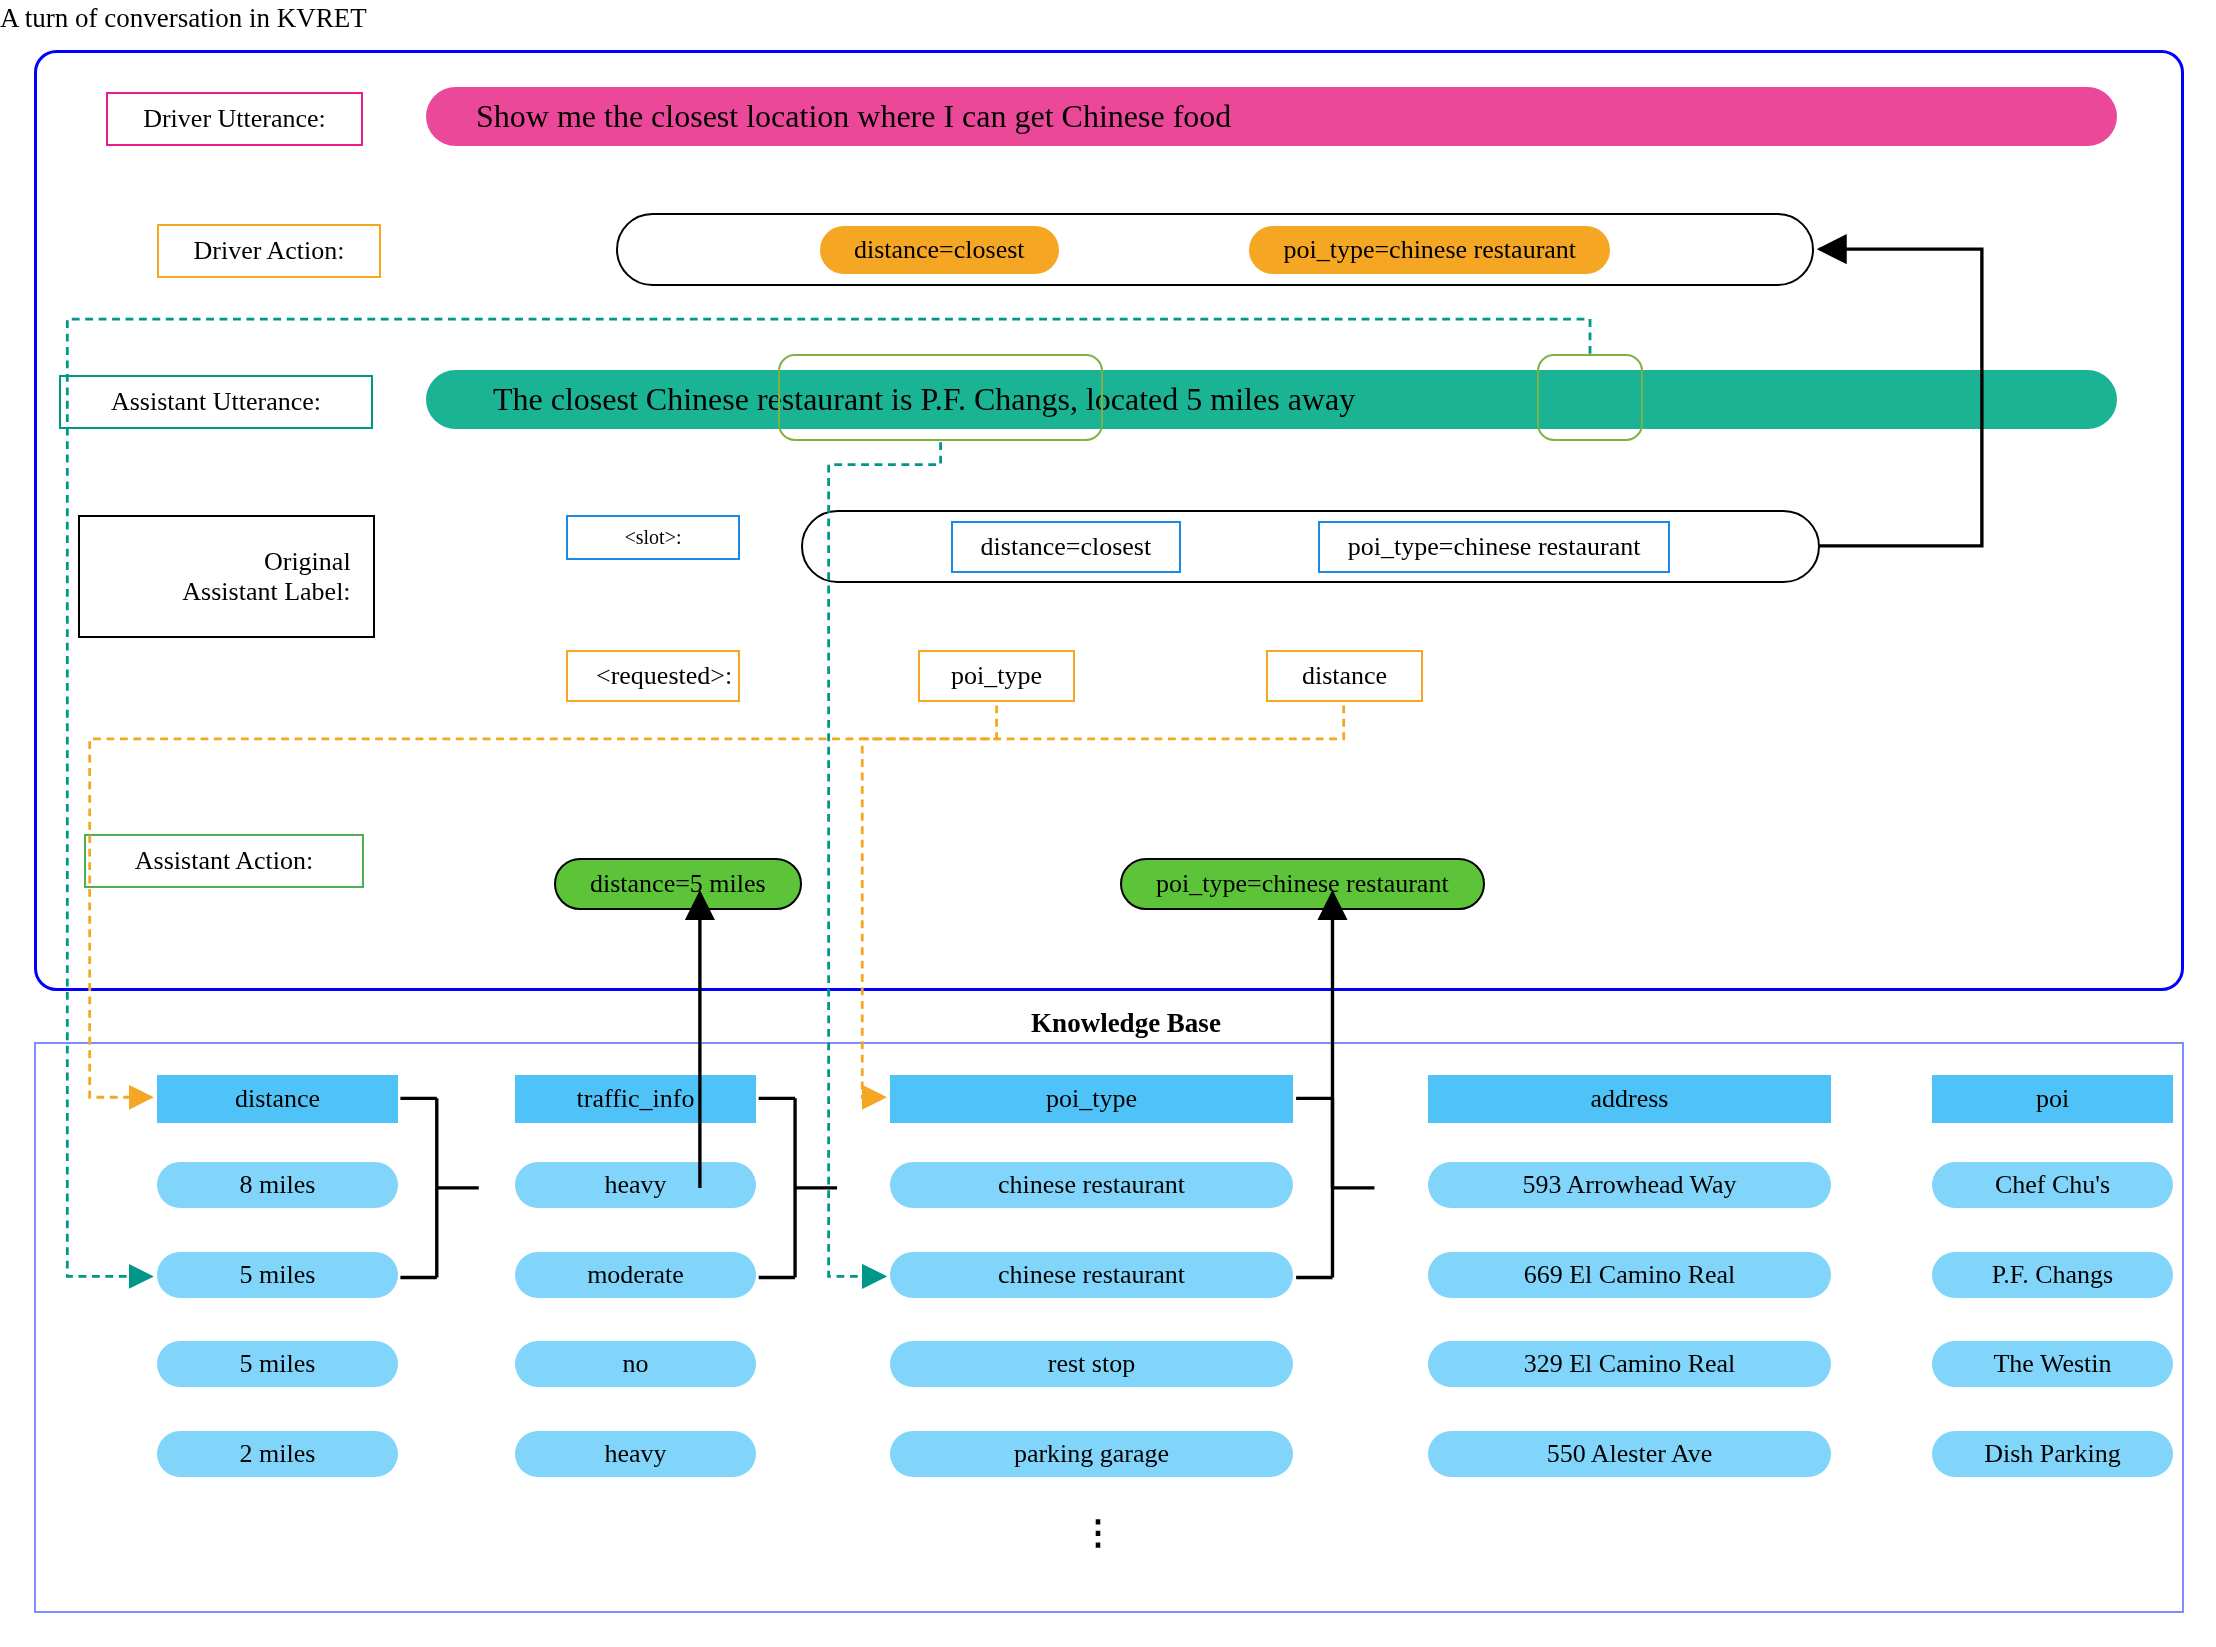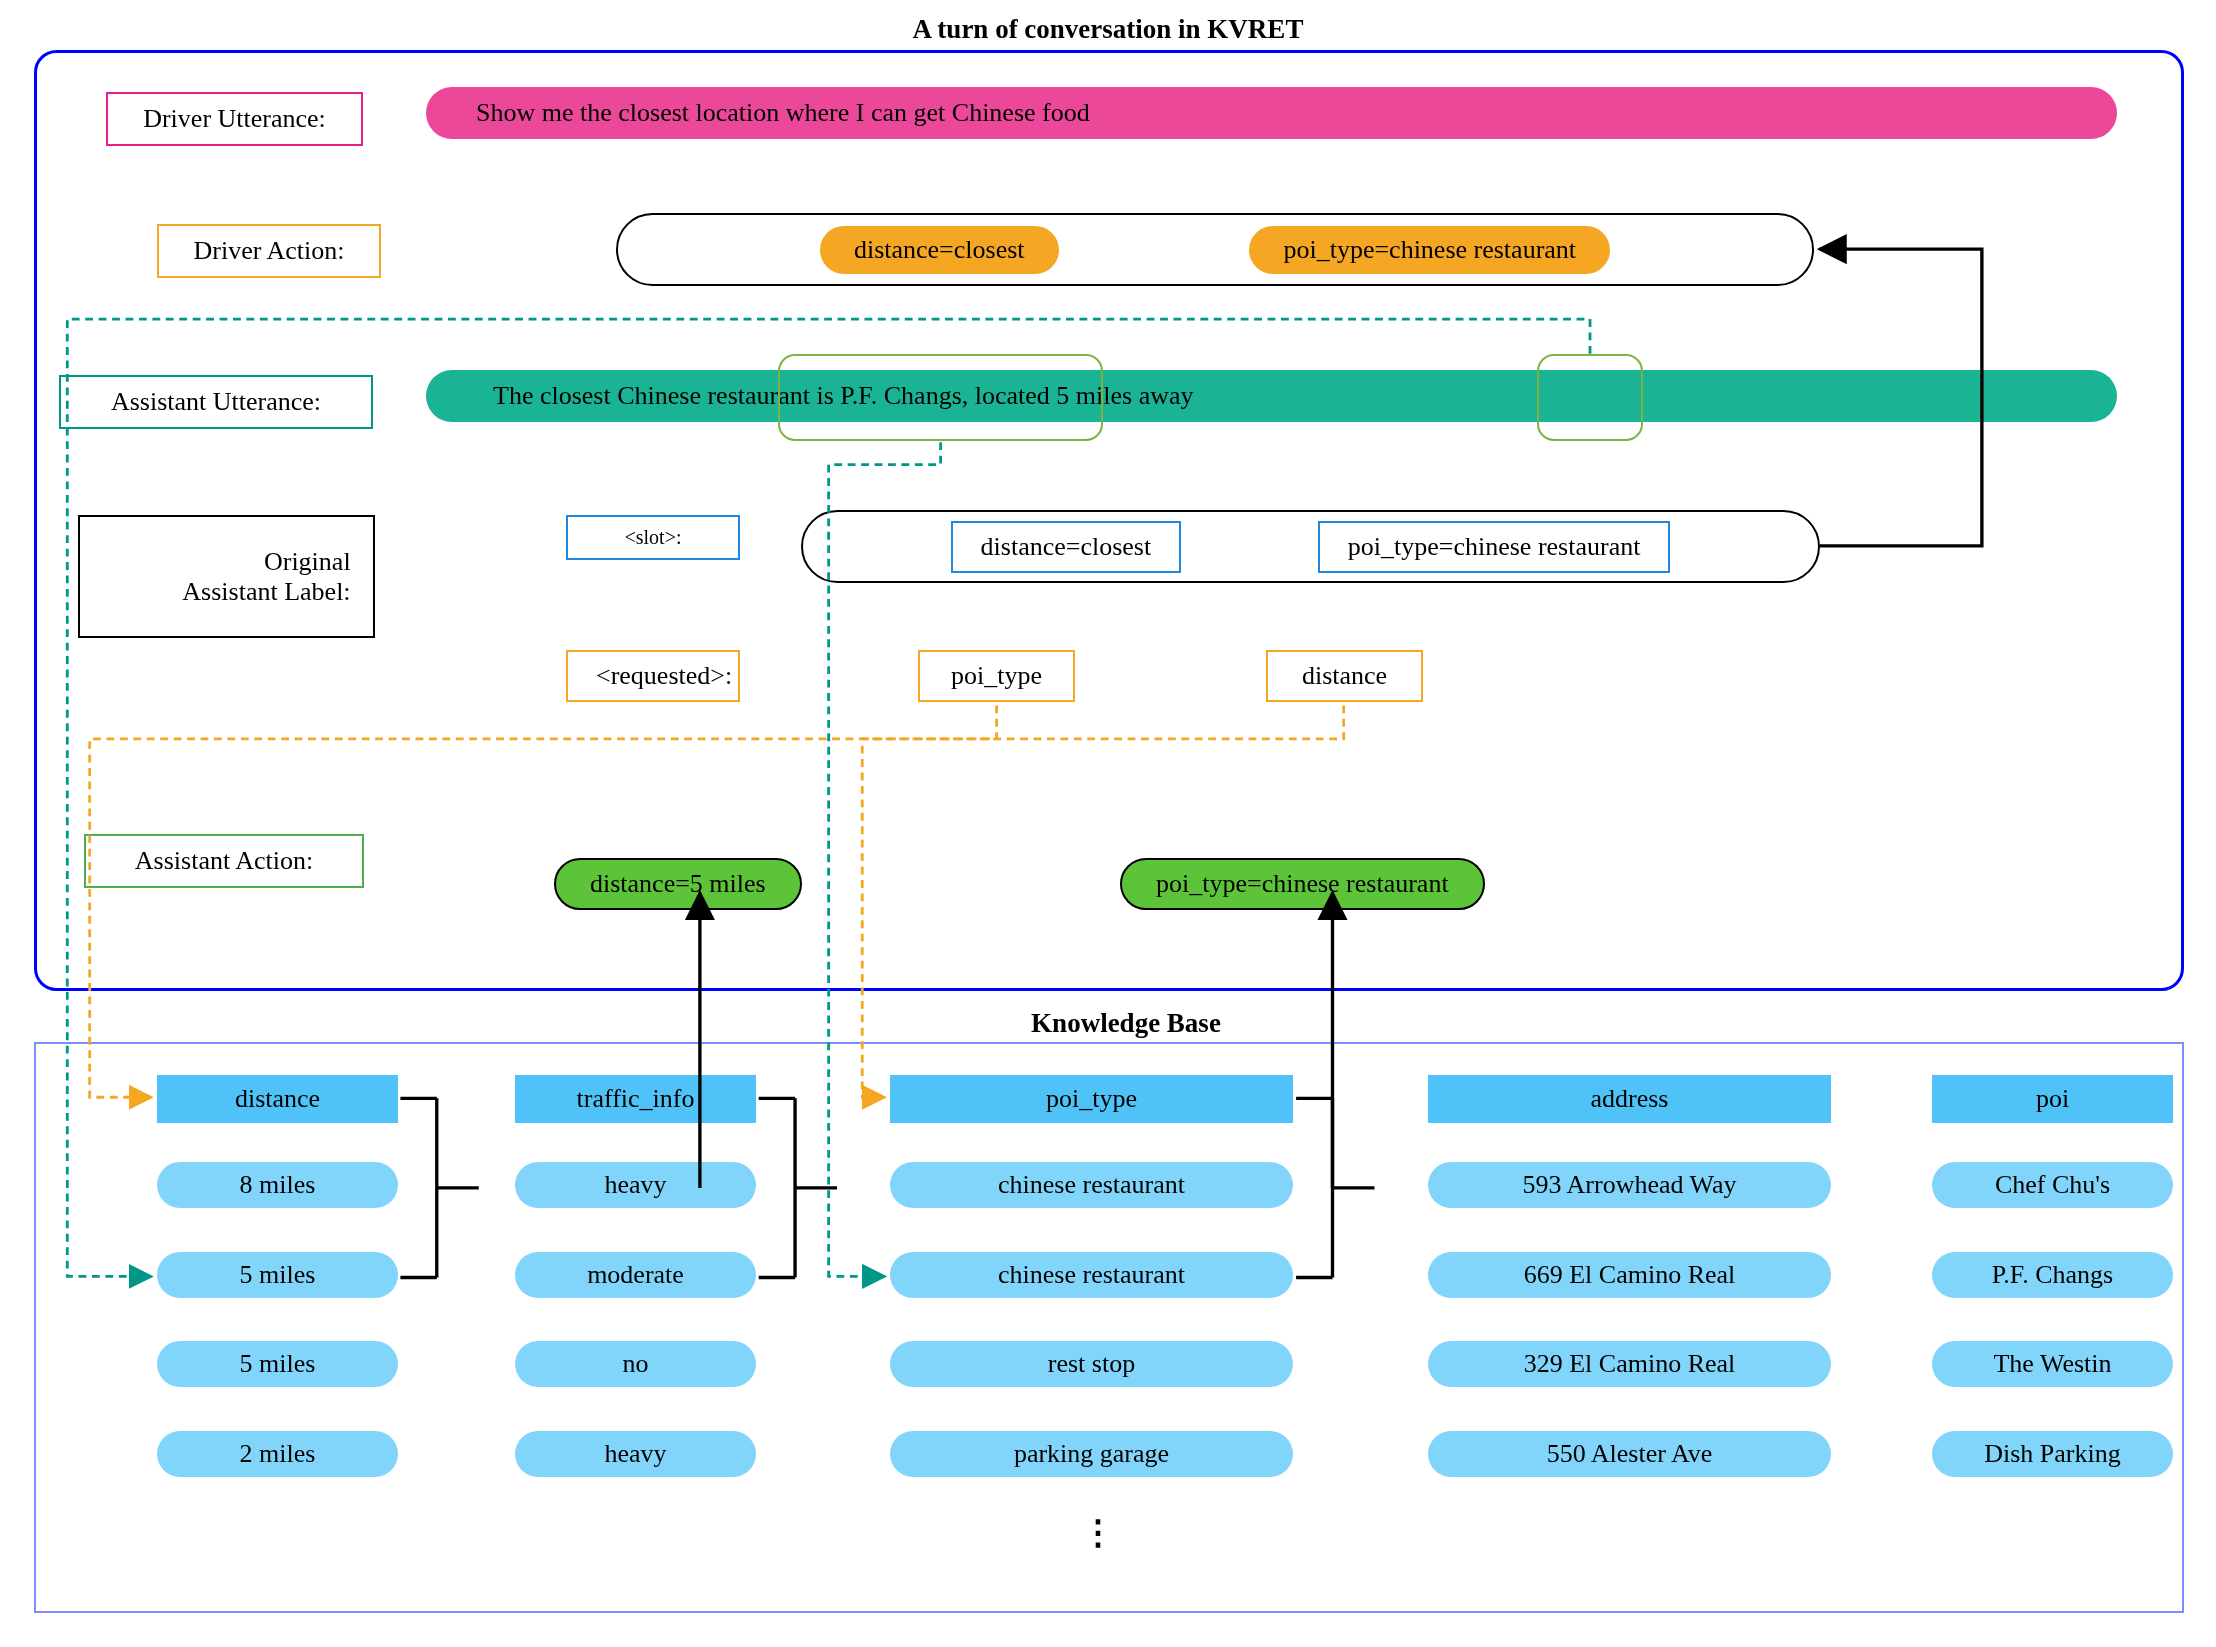--- a/index.html
+++ b/index.html
@@ -6,24 +6,24 @@
 body {
   font-family: "Times New Roman", serif;
   font-size: 23.5px;
   background: #fff;
   width: 2216px;
   height: 1647px;
   position: relative;
 }
 .title {
   position: absolute;
-  top: 14px;
+  top: 3px;
   width: 100%;
-  text-align: center;
-  font-weight: bold;
+  text-align: left;
+  font-weight: normal;
   font-size: 27px;
 }
 .conv-box {
   position: absolute;
   top: 50px;
   left: 34px;
   width: 2150px;
   height: 941px;
   border: 3.4px solid #0000FF;
   border-radius: 22.4px;
@@ -61,21 +61,21 @@
   border-color: #000; top: 515px; left: 78px; width: 297px; height: 123px;
   display: flex; flex-direction: column; justify-content: center; align-items: flex-end;
   padding-right: 22.4px; text-align: right;
 }
 .label-green { border-color: #4CAF50; top: 834px; left: 84px; width: 280px; }
 
 .bubble {
   position: absolute;
   border-radius: 34px;
   padding: 11.2px 28px;
-  font-size: 26px;
+  font-size: 32px;
   display: flex;
   align-items: center;
   justify-content: center;
 }
 .bubble-pink { background: #EC4899; color: #000; top: 87px; left: 426px; width: 1691px; justify-content: flex-start; padding-left: 50px; }
 .bubble-teal { background: #1AB394; color: #000; top: 370px; left: 426px; width: 1691px; justify-content: flex-start; padding-left: 67px; white-space: pre; }
 
 .rounded-container {
   position: absolute;
   border: 2.2px solid #000;

